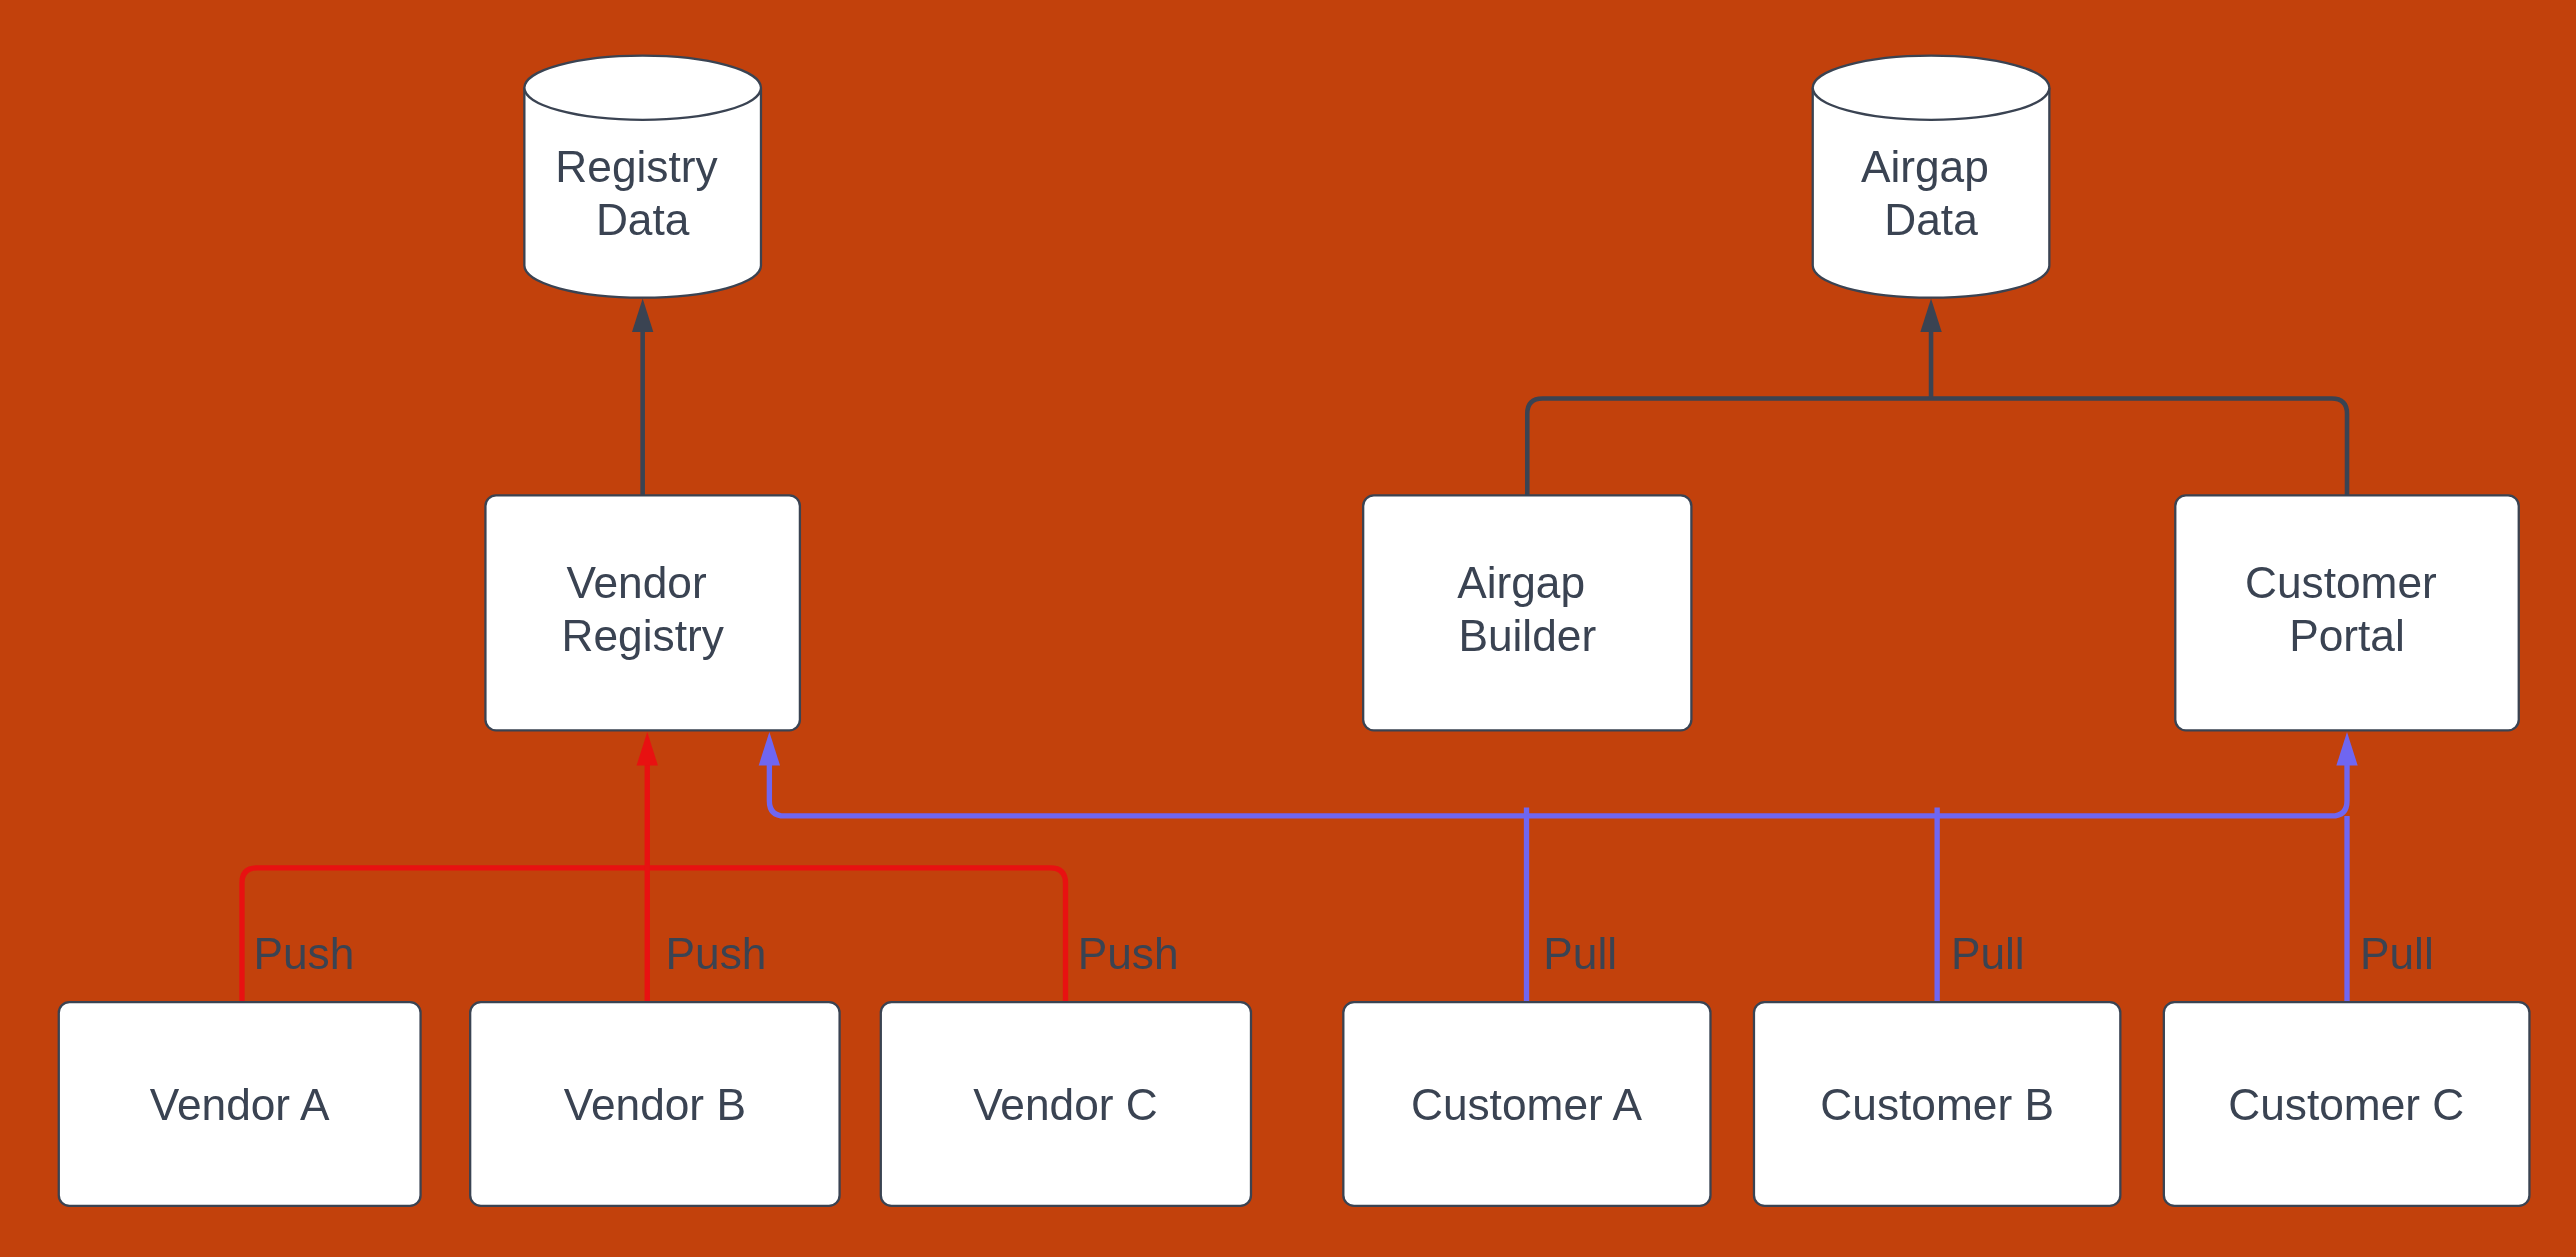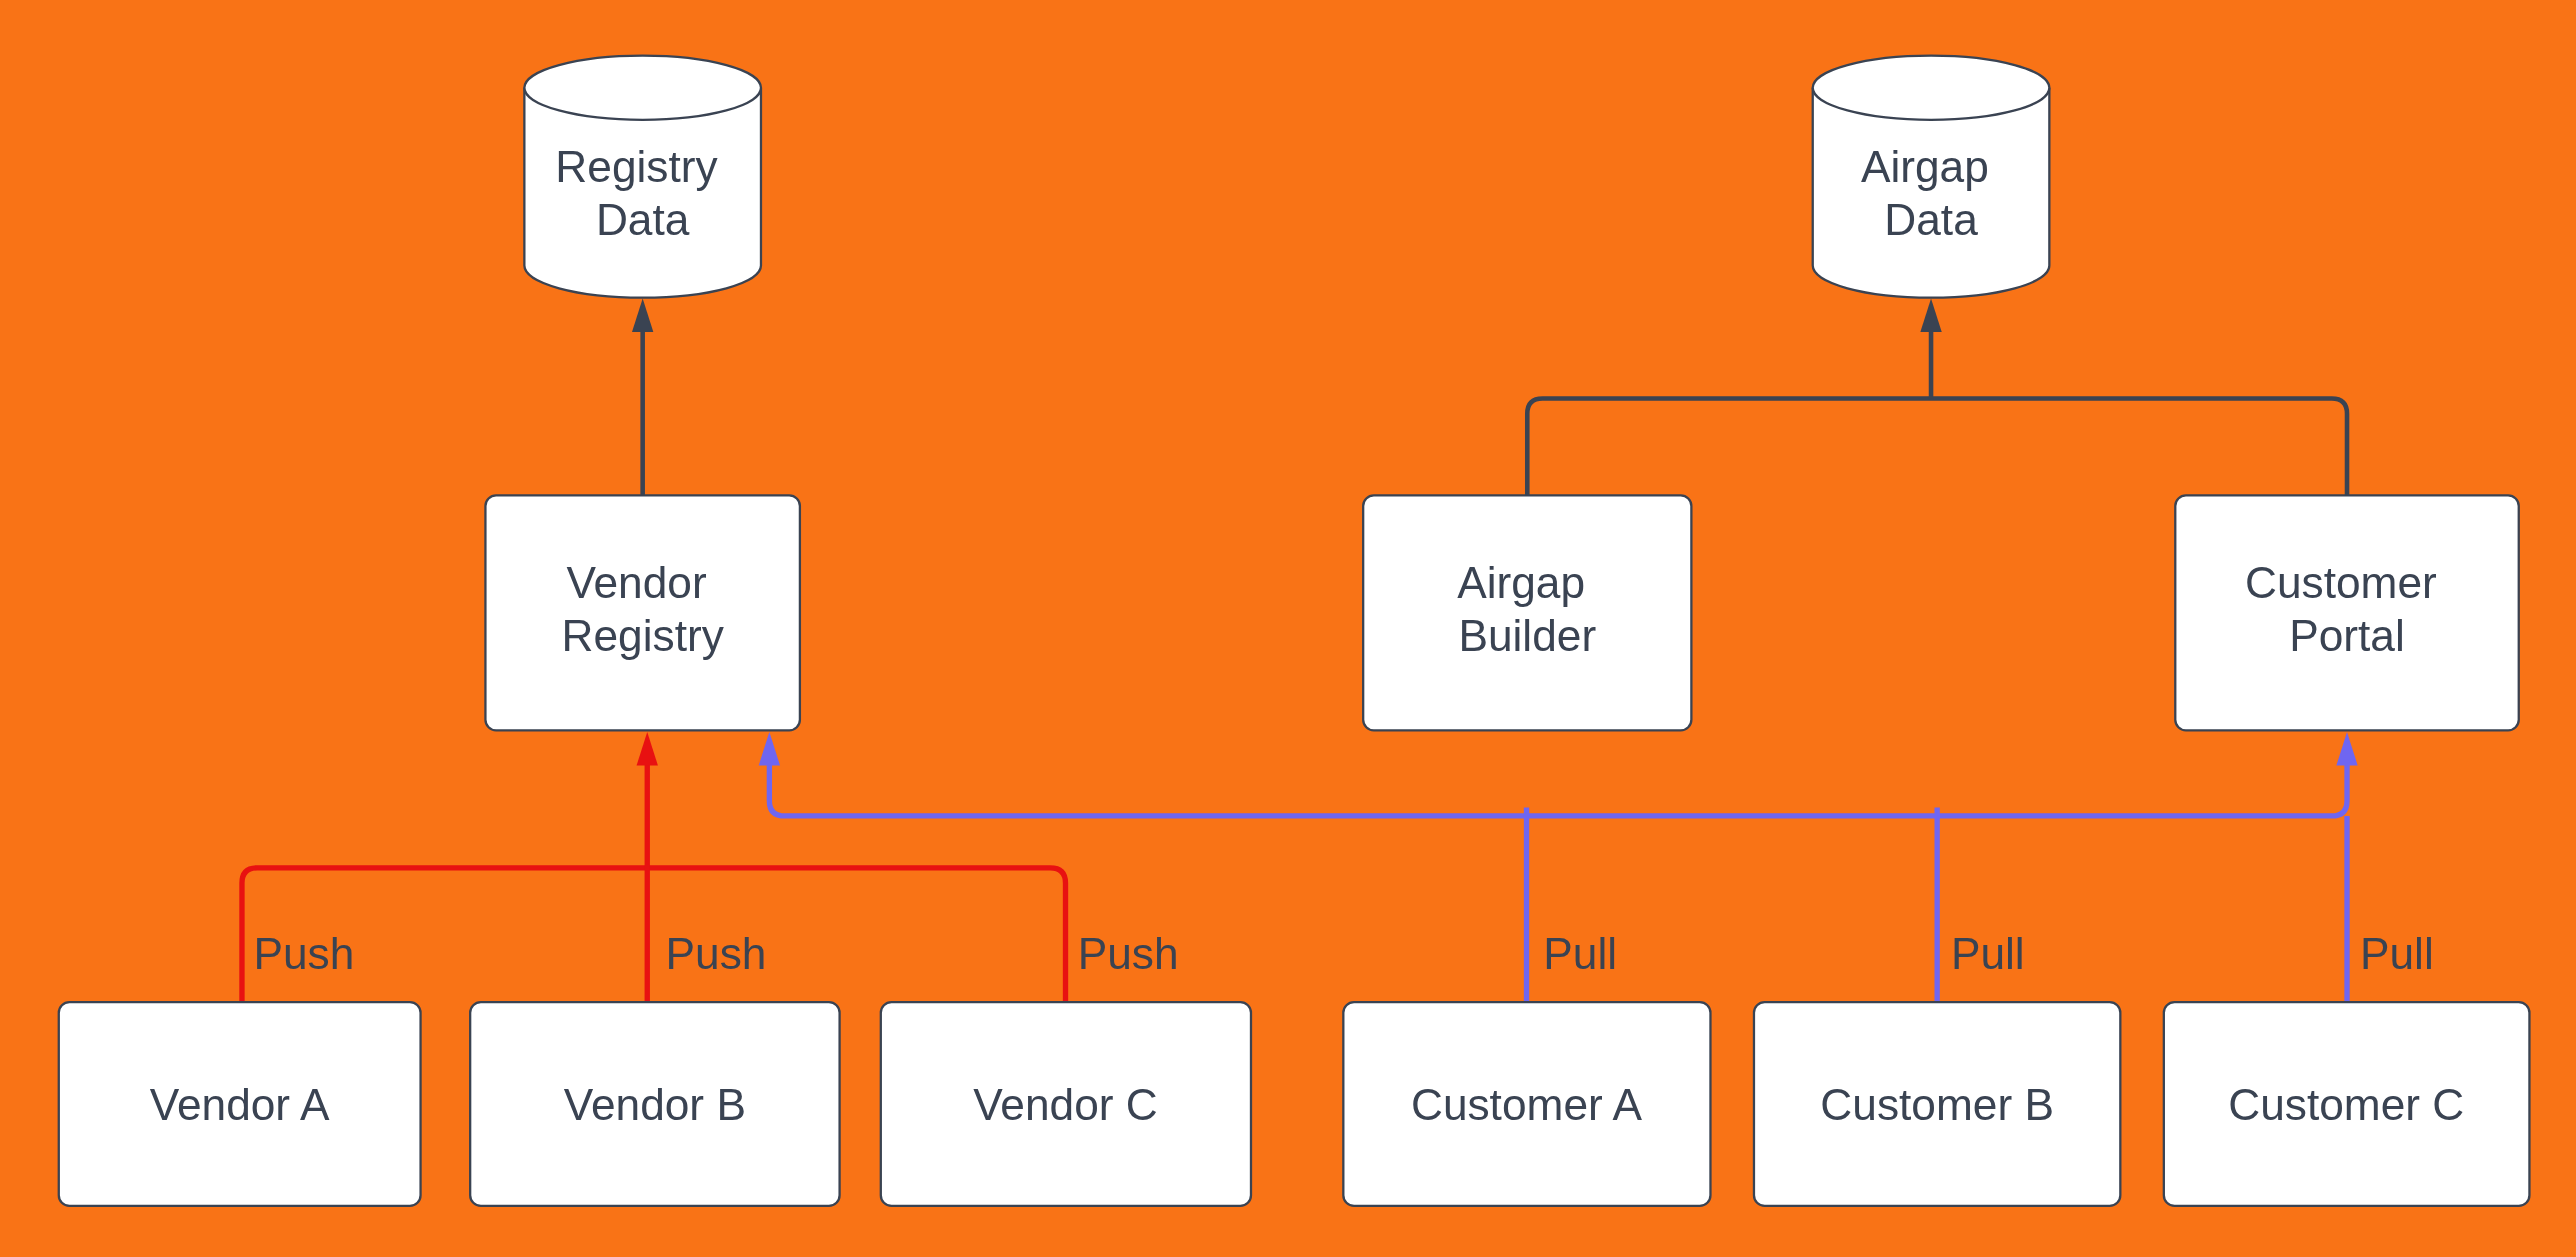--- a/index.html
+++ b/index.html
@@ -2,21 +2,21 @@
 <html style="font-size:12.2px"><head>
 <meta charset="utf-8">
 <style>
   html, body {
     margin: 0;
     padding: 0;
     background: #ffffff;
   }
   .canvas-wrap {
     width: 100%;
-    background: #f97316;
+    background: #c2410c;
   }
   svg {
     display: block;
     width: 100%;
     height: auto;
     font-family: "Liberation Sans", sans-serif;
   }
   .node-shape {
     fill: #ffffff;
     stroke-width: 3;

